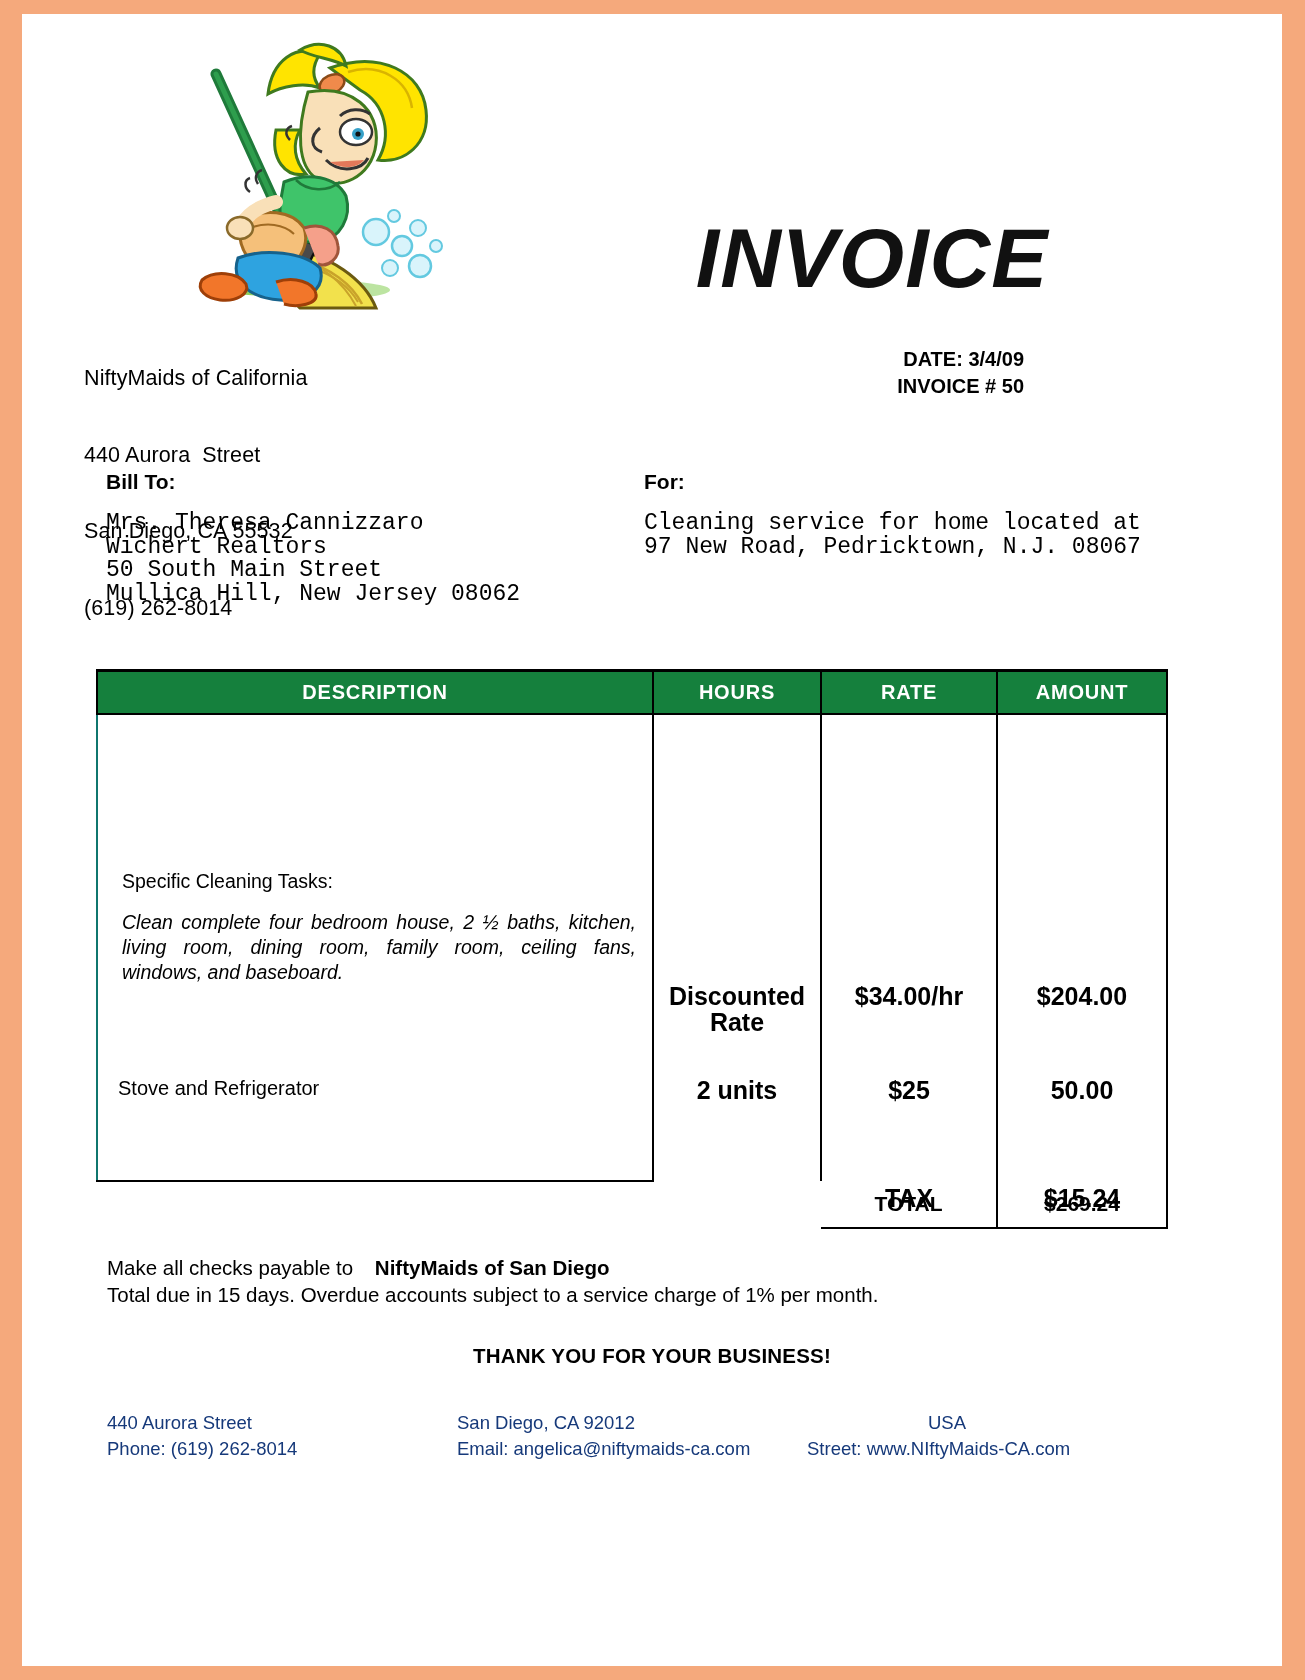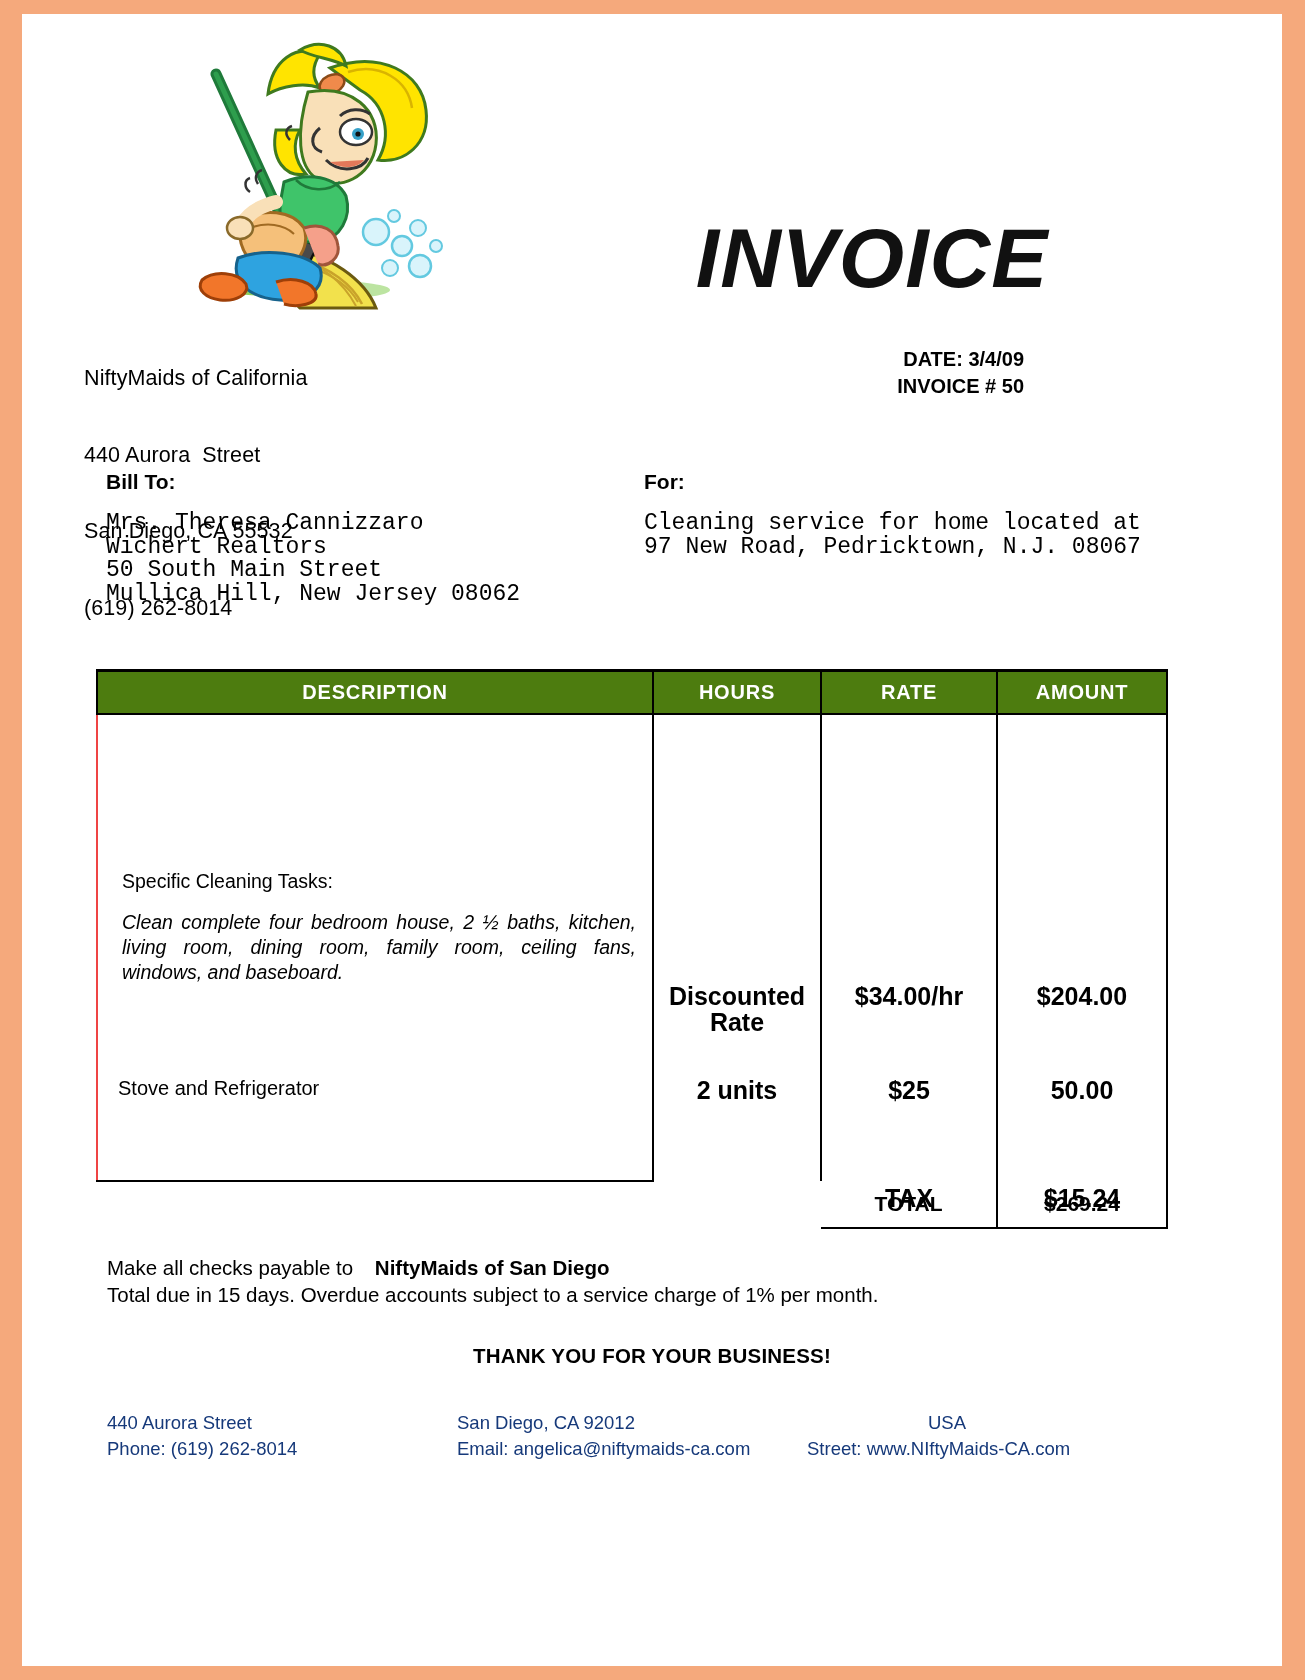--- a/index.html
+++ b/index.html
@@ -109,34 +109,34 @@
     left: 74px;
     top: 655px;
     width: 1070px;
   }
   .tbl table {
     border-collapse: collapse;
     width: 100%;
     table-layout: fixed;
   }
   .hdr th {
-    background: #4d7c0f;
+    background: #15803d;
     color: #ffffff;
     font-size: 20px;
     font-weight: bold;
     letter-spacing: 0.8px;
     text-align: center;
     padding: 9px 0 9px 0;
     border-left: 2px solid #000;
     border-right: 2px solid #000;
     border-top: 3px solid #000;
     border-bottom: 2px solid #000;
   }
   .tbl td {
-    border-left: 2px solid #ef4444;
+    border-left: 2px solid #0f766e;
     border-right: 2px solid #000;
     vertical-align: top;
     font-size: 19.5px;
     color: #000;
   }
   .col-desc { width: 556px; }
   .col-hours { width: 168px; }
   .col-rate { width: 176px; }
   .col-amount { width: 170px; }
 

